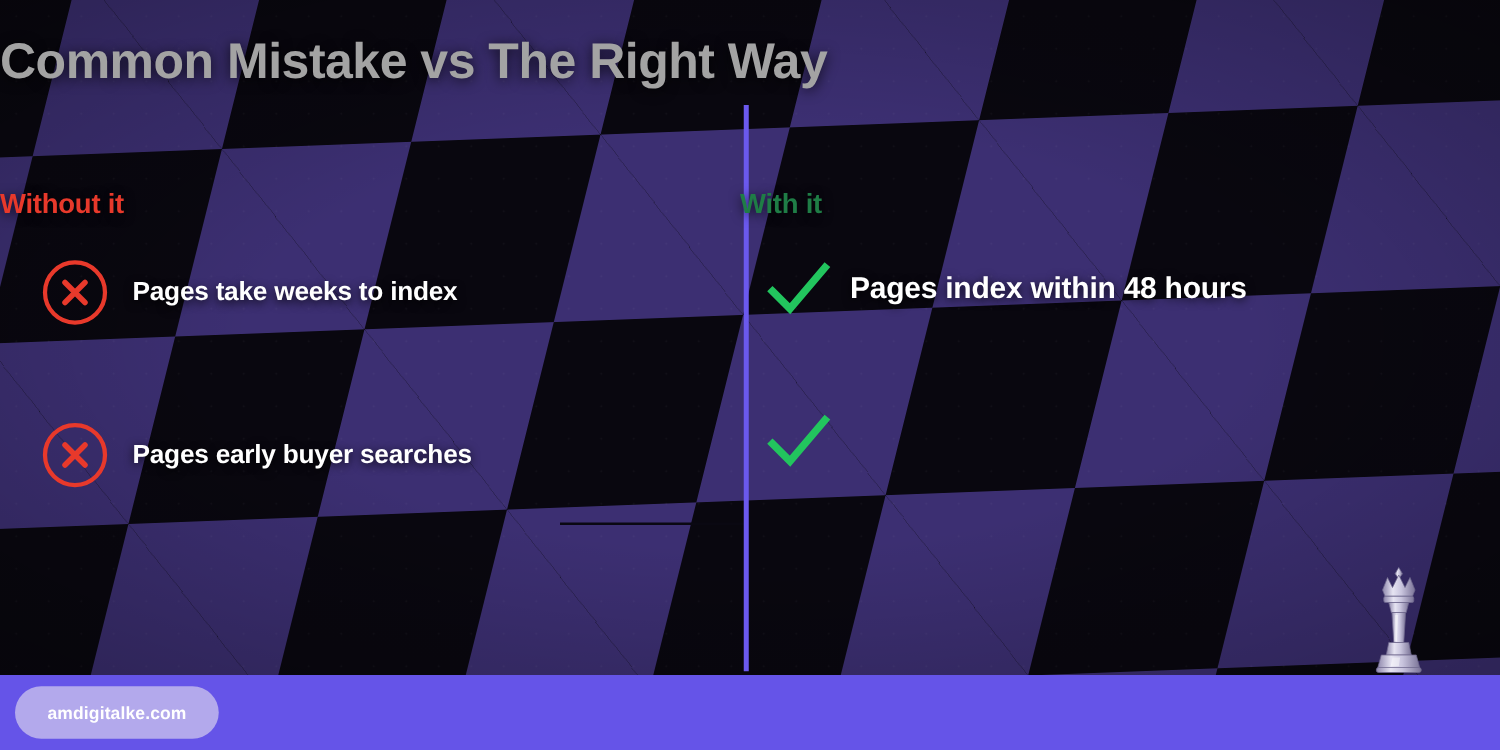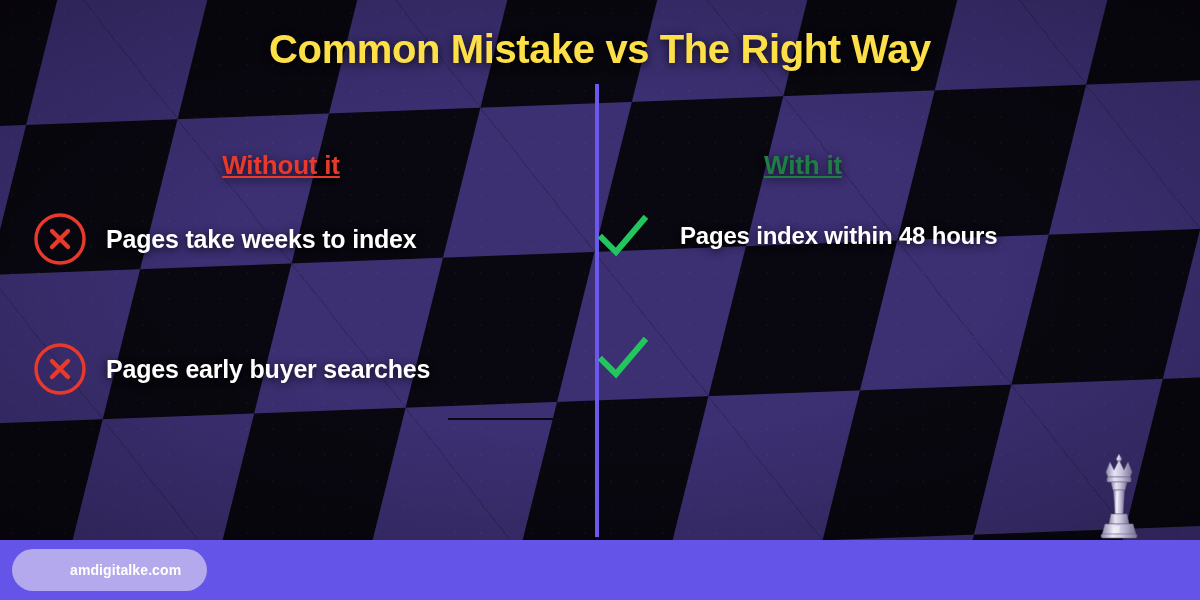--- a/index.html
+++ b/index.html
@@ -79,60 +79,57 @@
     background: #0a0812;
     z-index: 5;
   }
 
   
   .title {
     position: absolute;
     left: 0;
     right: 0;
     top: 27px;
-    text-align: center;
-    color: #fde047;
+    color: #a3a3a3;
     font-size: 40px;
     font-weight: 700;
     letter-spacing: -0.4px;
     z-index: 8;
     text-shadow: 0 2px 10px rgba(0,0,0,0.75);
   }
 
   
   .col {
     position: absolute;
     top: 150px;
     z-index: 7;
   }
   .col-left  { left: 0px;   width: 596px; }
-  .col-right { left: 576px; width: 498px; }
+  .col-right { left: 592px; width: 498px; }
 
   .col-head {
-    text-align: center;
-    font-size: 26px;
+    font-size: 22px;
     font-weight: 700;
     letter-spacing: -0.2px;
     margin: 0 0 30px 0;
     text-shadow: 0 2px 9px rgba(0,0,0,0.7);
-    text-decoration: underline;
   }
   .col-left  .col-head { color: #e8392b; padding-right: 34px; }
   .col-right .col-head { color: #1f7d46; padding-right: 44px; }
 
   .item {
     display: flex;
     align-items: center;
   }
   .col-left  .item { padding-left: 32px; gap: 18px; margin-bottom: 74px; }
-  .col-right .item { padding-left: 18px; gap: 30px; margin-bottom: 72px; }
+  .col-right .item { padding-left: 18px; gap: 14px; margin-bottom: 72px; }
 
   .item-text {
     color: #ffffff;
-    font-size: 25px;
+    font-size: 21px;
     font-weight: 700;
     letter-spacing: -0.2px;
     text-shadow: 0 2px 8px rgba(0,0,0,0.8);
     white-space: nowrap;
   }
   .col-right .item-text { font-size: 24px; }
 
   .icon-x   { width: 56px; height: 56px; flex: 0 0 56px; }
   .icon-chk { width: 56px; height: 50px; flex: 0 0 56px; }
 
@@ -166,21 +163,20 @@
     background: #b3a9ec;
     display: flex;
     align-items: center;
     justify-content: center;
   }
   .brand-text {
     color: #ffffff;
     font-size: 14px;
     font-weight: 700;
     letter-spacing: 0.1px;
-    margin-left: 32px;
   }
 </style>
 </head>
 <body>
 
 <div id="canvas">
 
   <div class="board-wrap">
     <div class="board"></div>
     <div class="board-noise"></div>

